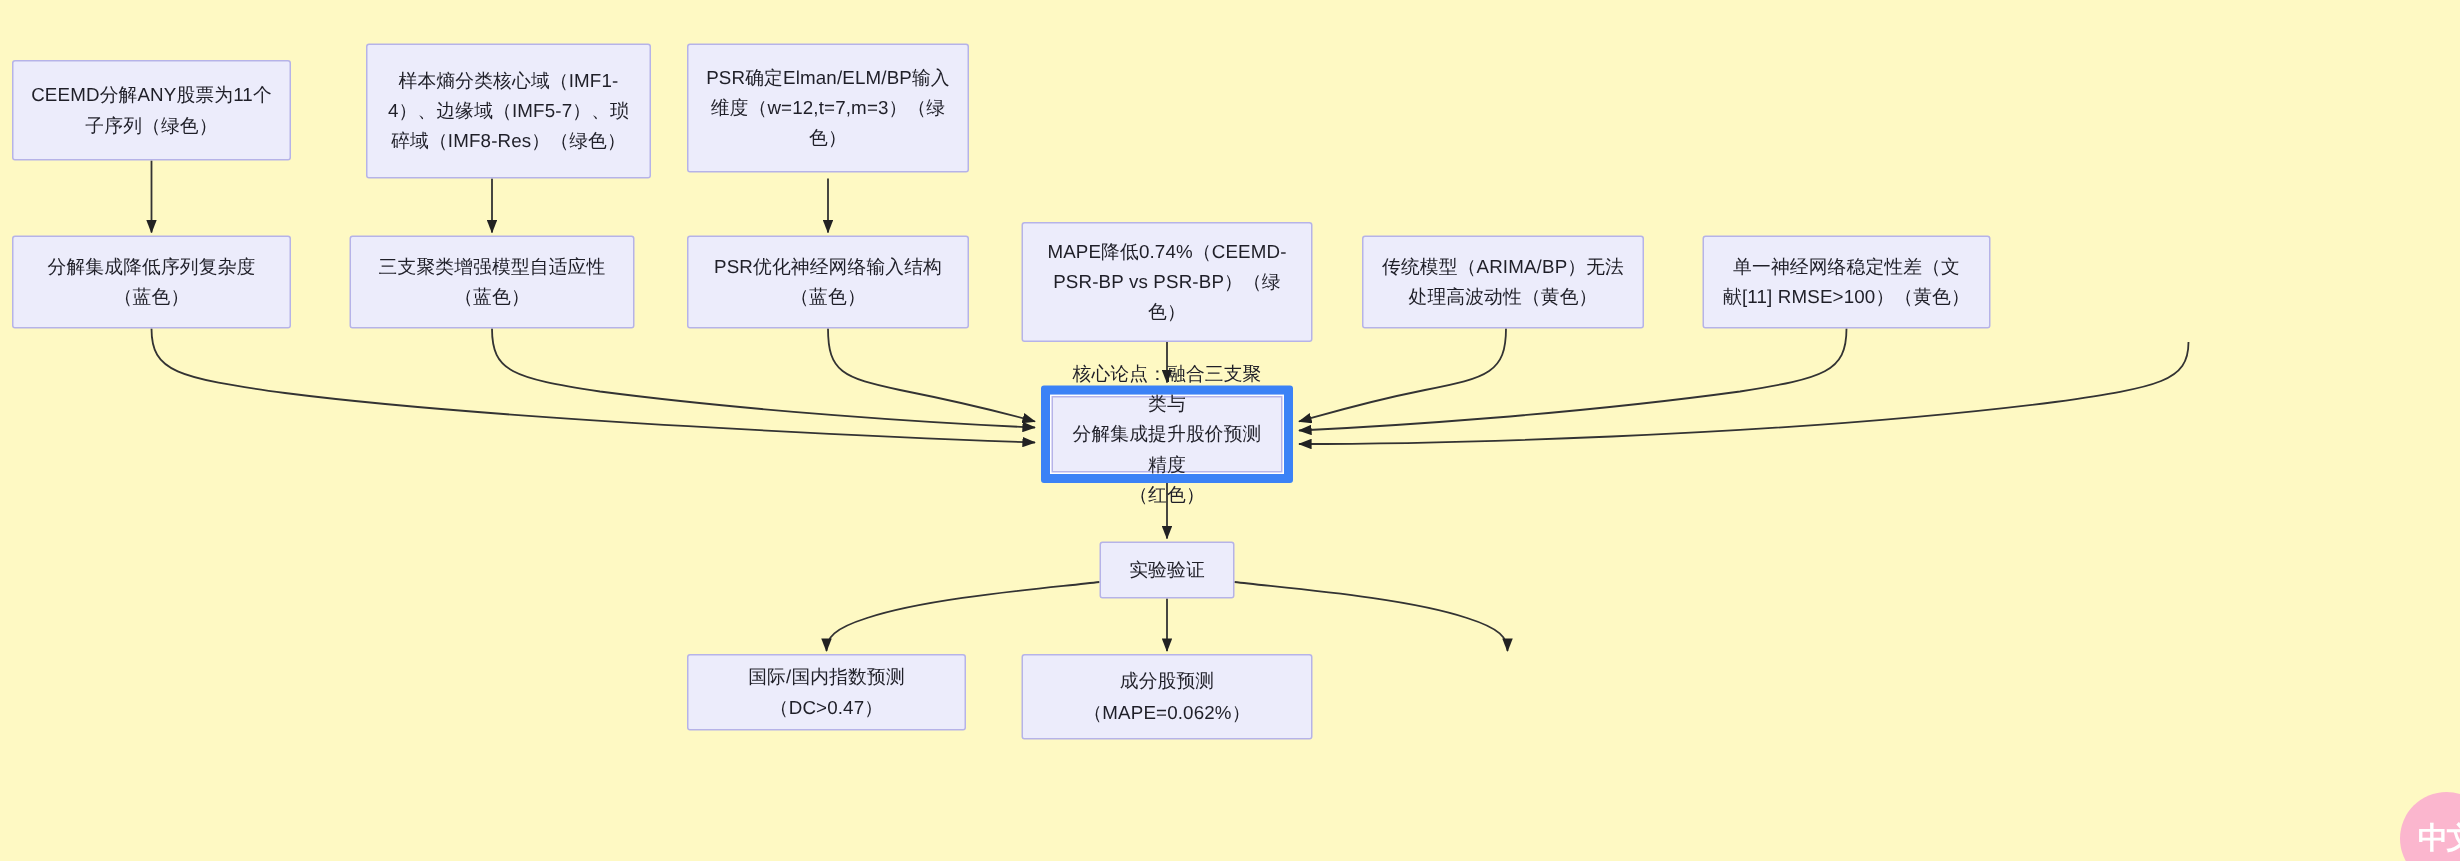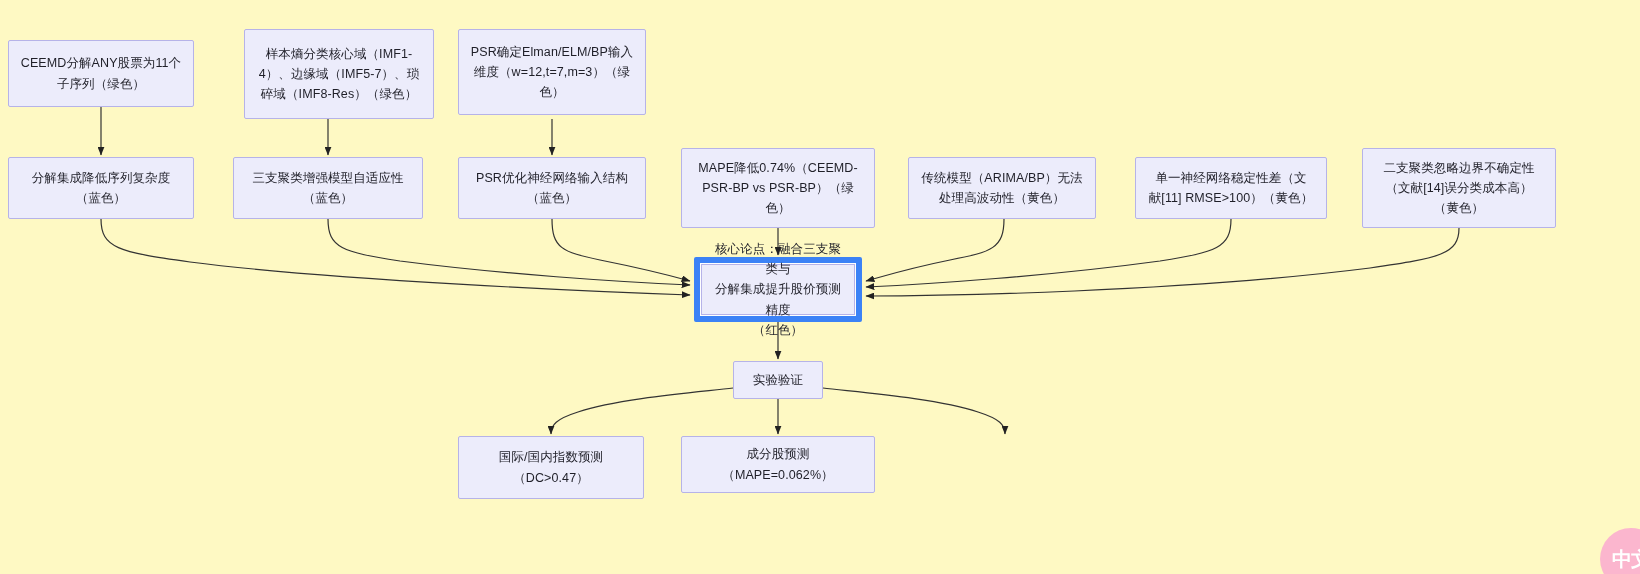--- a/index.html
+++ b/index.html
@@ -148,37 +148,32 @@
   <div class="node" style="left:908px; top:157px; width:188px; height:62px;">
     <span class="nodetext">传统模型（ARIMA/BP）无法
 处理高波动性（黄色）</span>
   </div>
 
   <div class="node" style="left:1135px; top:157px; width:192px; height:62px;text-align:center;">
     <span class="nodetext">单一神经网络稳定性差（文
 献[11] RMSE&gt;100）（黄色）</span>
   </div>
 
-  <div class="node" style="left:1362px; top:148px; width:194px; height:80px;">
-    <span class="nodetext">二支聚类忽略边界不确定性
-（文献[14]误分类成本高）
-（黄色）</span>
-  </div>
 
   <div class="node core" style="left:694px; top:257px; width:168px; height:65px;">
     <span class="nodetext">核心论点：融合三支聚类与
 分解集成提升股价预测精度
 （红色）</span>
   </div>
 
   <div class="node" style="left:733px; top:361px; width:90px; height:38px;">
     <span class="nodetext">实验验证</span>
   </div>
 
-  <div class="node" style="left:458px; top:436px; width:186px; height:63px;">
+  <div class="node" style="left:458px; top:436px; width:186px; height:51px;">
     <span class="nodetext">国际/国内指数预测
 （DC&gt;0.47）</span>
   </div>
 
   <div class="node" style="left:681px; top:436px; width:194px; height:57px;">
     <span class="nodetext">成分股预测
 （MAPE=0.062%）</span>
   </div>
 
 

